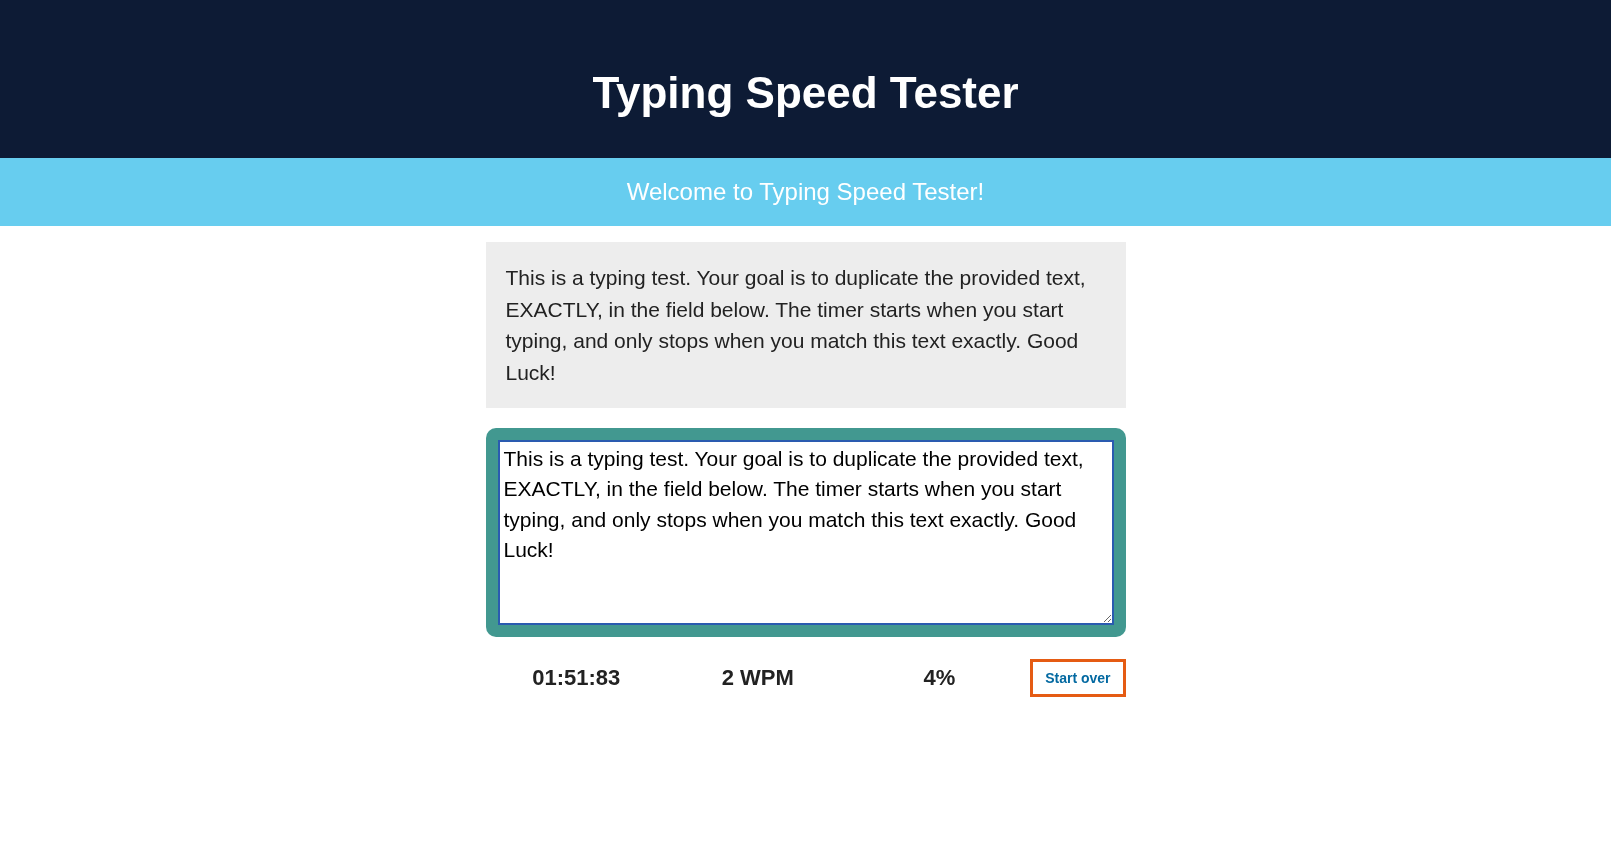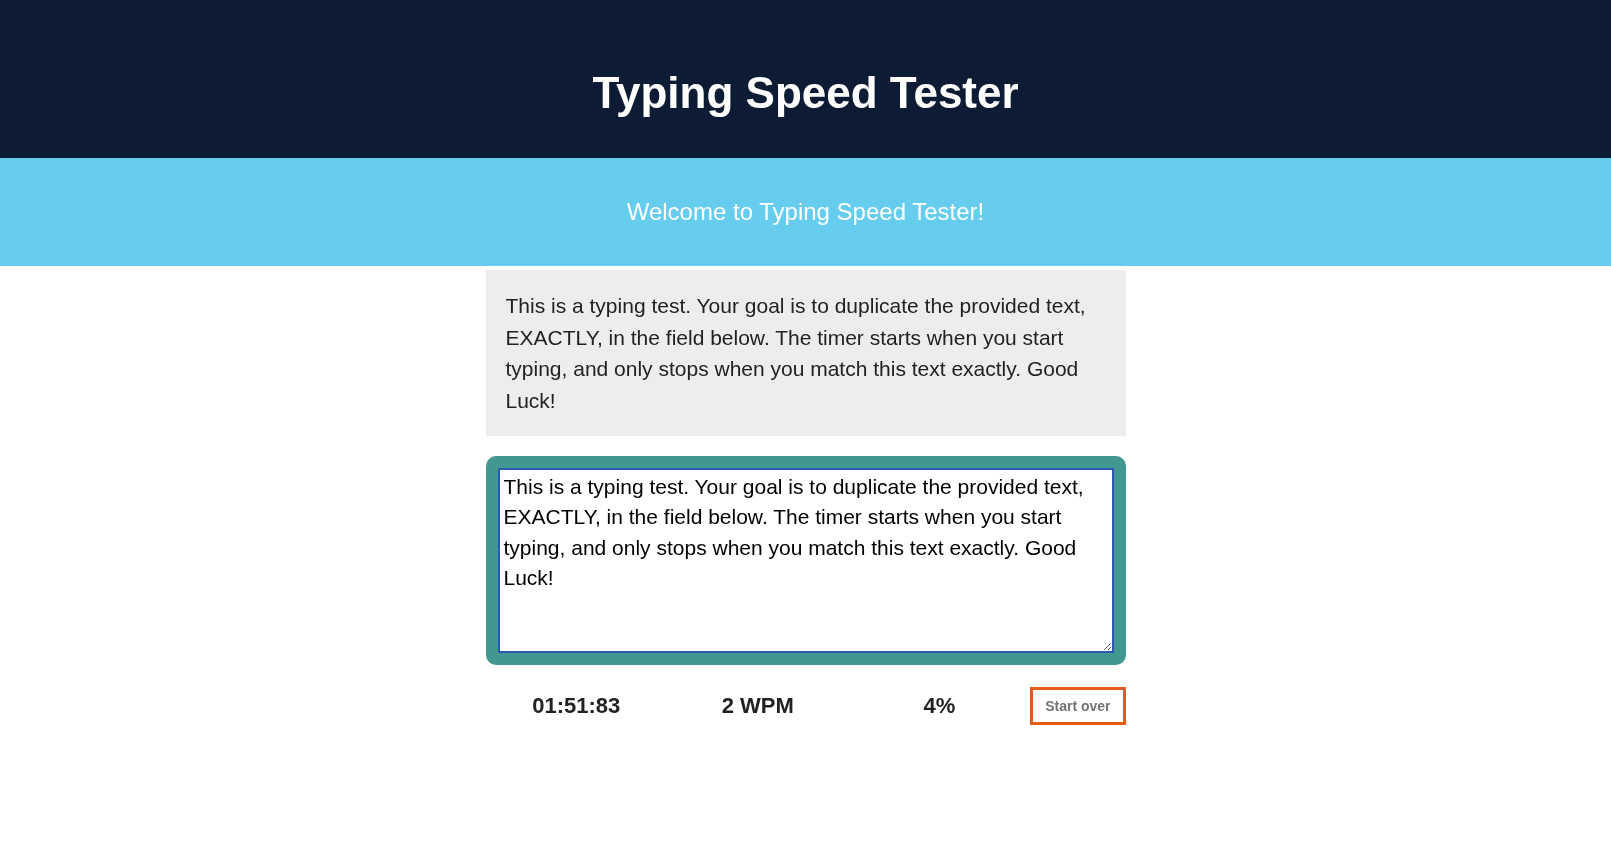--- a/index.html
+++ b/index.html
@@ -19,27 +19,27 @@
     }
     .header h1 {
       font-size: 44px;
       font-weight: bold;
       margin-top: 28px;
     }
     .welcome-banner {
       background: #67cdef;
       color: #ffffff;
       text-align: center;
-      padding: 40px 20px;
+      padding: 20px 20px;
       font-size: 24px;
     }
     .container {
       max-width: 640px;
       margin: 0 auto;
-      padding: 4px 0;
+      padding: 16px 0;
     }
     .instructions {
       background: #ededed;
       padding: 20px;
       font-size: 21px;
       line-height: 1.5;
       color: #222;
       margin-bottom: 20px;
     }
     .typing-area-wrapper {
@@ -81,21 +81,21 @@
     .stat-accuracy {
       text-align: center;
     }
     .stat-button {
       text-align: right;
       flex: 0 0 auto;
     }
     .start-over-btn {
       background: #ffffff;
       border: 3px solid #e55b13;
-      color: #737373;
+      color: #0369a1;
       font-weight: bold;
       font-size: 14px;
       padding: 8px 12px;
       cursor: pointer;
       font-family: Arial, Helvetica, sans-serif;
     }
   </style>
 </head>
 <body>
 

